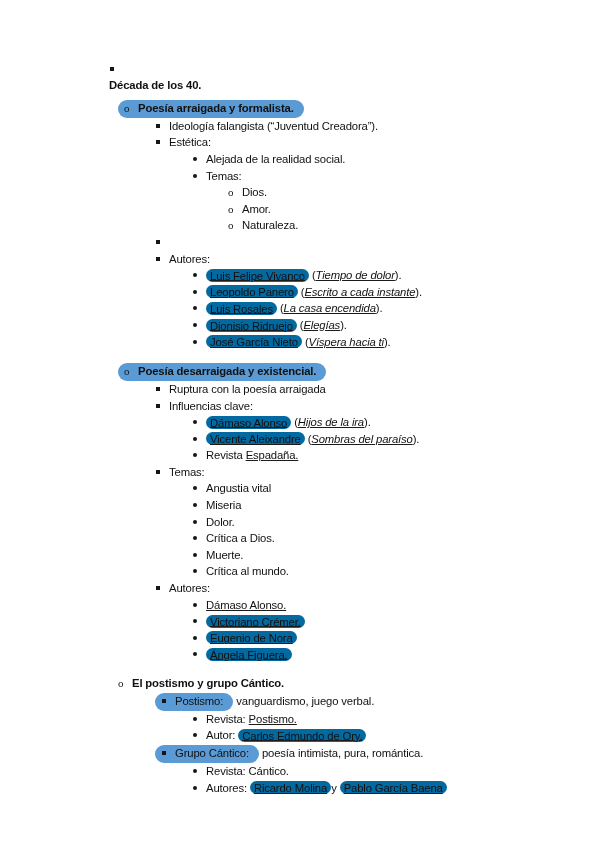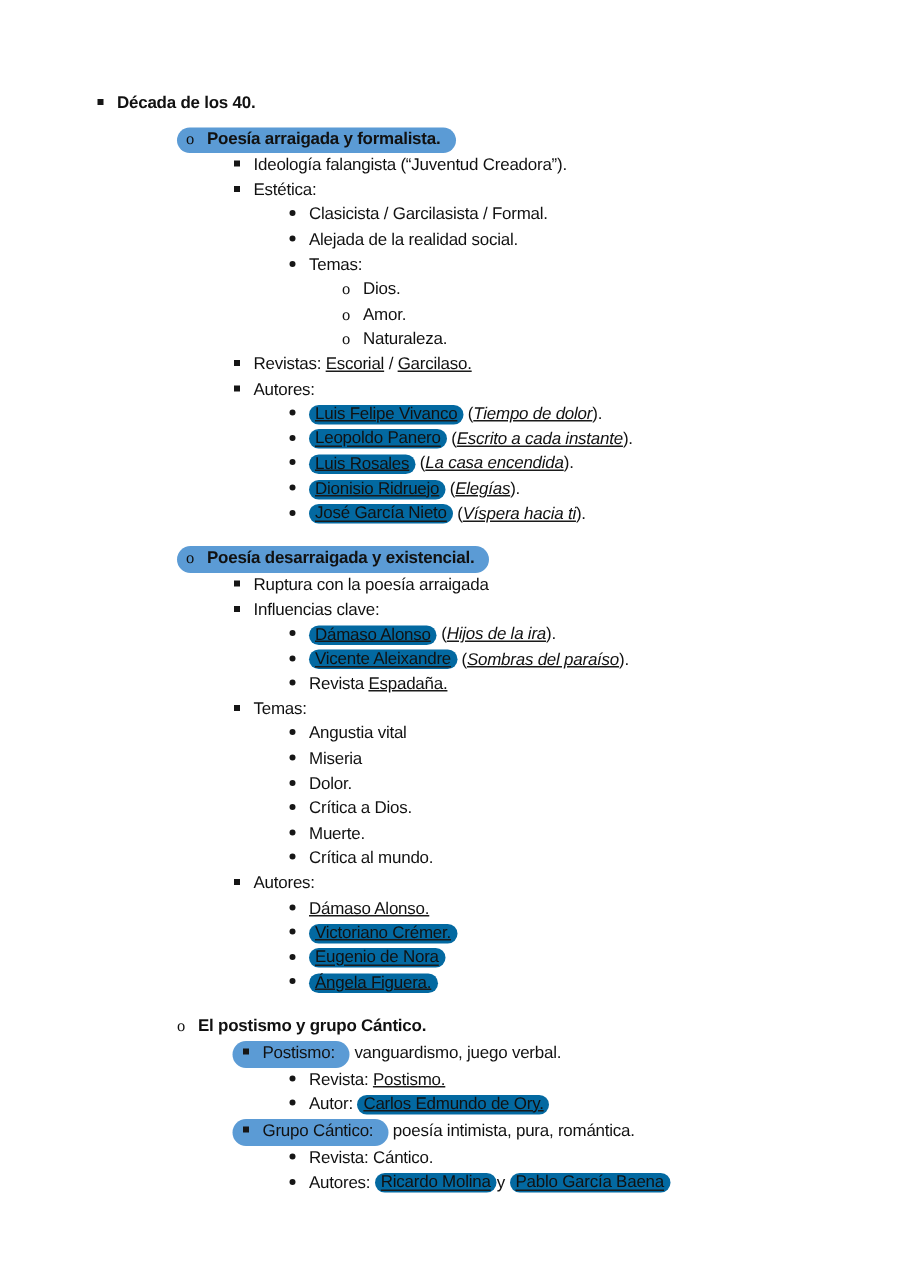--- a/index.html
+++ b/index.html
@@ -80,21 +80,21 @@
 
   .txt {
     flex: 1 1 auto;
     font-size: 11.3px;
     line-height: 15.6px;
     letter-spacing: -0.15px;
     white-space: normal;
   }
 
   
-  .lvl1 { padding-left: 64px; }
+  .lvl1 { padding-left: 109px; flex-direction: column; }
   .lvl2 { padding-left: 118px; }
   .lvl3 { padding-left: 155px; }
   .lvl4 { padding-left: 192px; }
   .lvl5 { padding-left: 228px; }
 
   .bold { font-weight: bold; }
   .hl-name {
     background: #0369a1;
     border-radius: 7px;
     padding: 0.5px 4px;
@@ -167,24 +167,20 @@
       <span class="txt">Ideología falangista (“Juventud Creadora”).</span>
     </div>
 
     <div class="row lvl3">
       <span class="bullet sq"></span>
       <span class="txt">Estética:</span>
     </div>
 
     <div class="row lvl4">
       <span class="bullet dot"></span>
-      <span class="txt">Clasicista / Garcilasista / Formal.</span>
-    </div>
-    <div class="row lvl4">
-      <span class="bullet dot"></span>
       <span class="txt">Alejada de la realidad social.</span>
     </div>
     <div class="row lvl4">
       <span class="bullet dot"></span>
       <span class="txt">Temas:</span>
     </div>
 
     <div class="row lvl5">
       <span class="bullet circ">o</span>
       <span class="txt">Dios.</span>
@@ -193,21 +189,20 @@
       <span class="bullet circ">o</span>
       <span class="txt">Amor.</span>
     </div>
     <div class="row lvl5">
       <span class="bullet circ">o</span>
       <span class="txt">Naturaleza.</span>
     </div>
 
     <div class="row lvl3">
       <span class="bullet sq"></span>
-      <span class="txt"><span>Revistas:</span> <span class="und">Escorial</span> <span>/</span> <span class="und">Garcilaso.</span></span>
     </div>
 
     <div class="row lvl3">
       <span class="bullet sq"></span>
       <span class="txt">Autores:</span>
     </div>
 
     <div class="row lvl4">
       <span class="bullet dot"></span>
       <span class="txt"><span class="hl-name">Luis Felipe Vivanco</span> <span>(</span><span class="ital">Tiempo de dolor</span><span>).</span></span>

